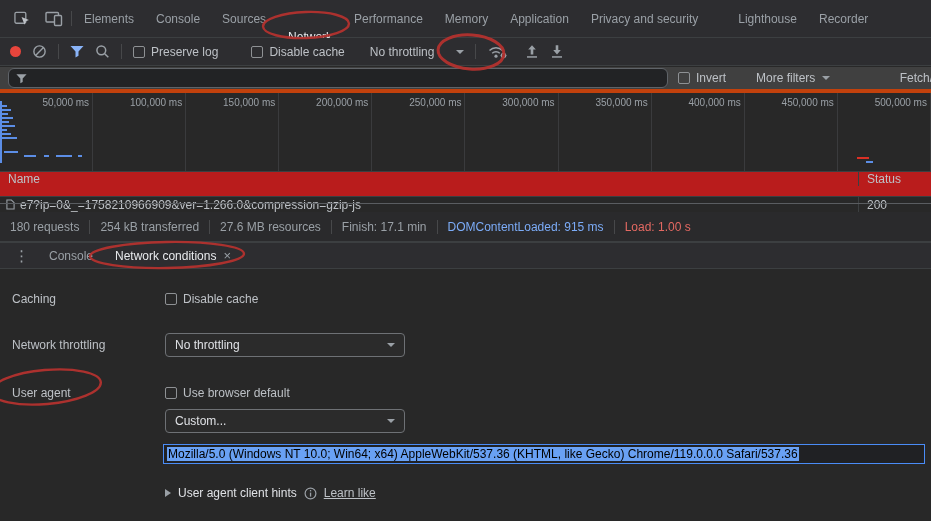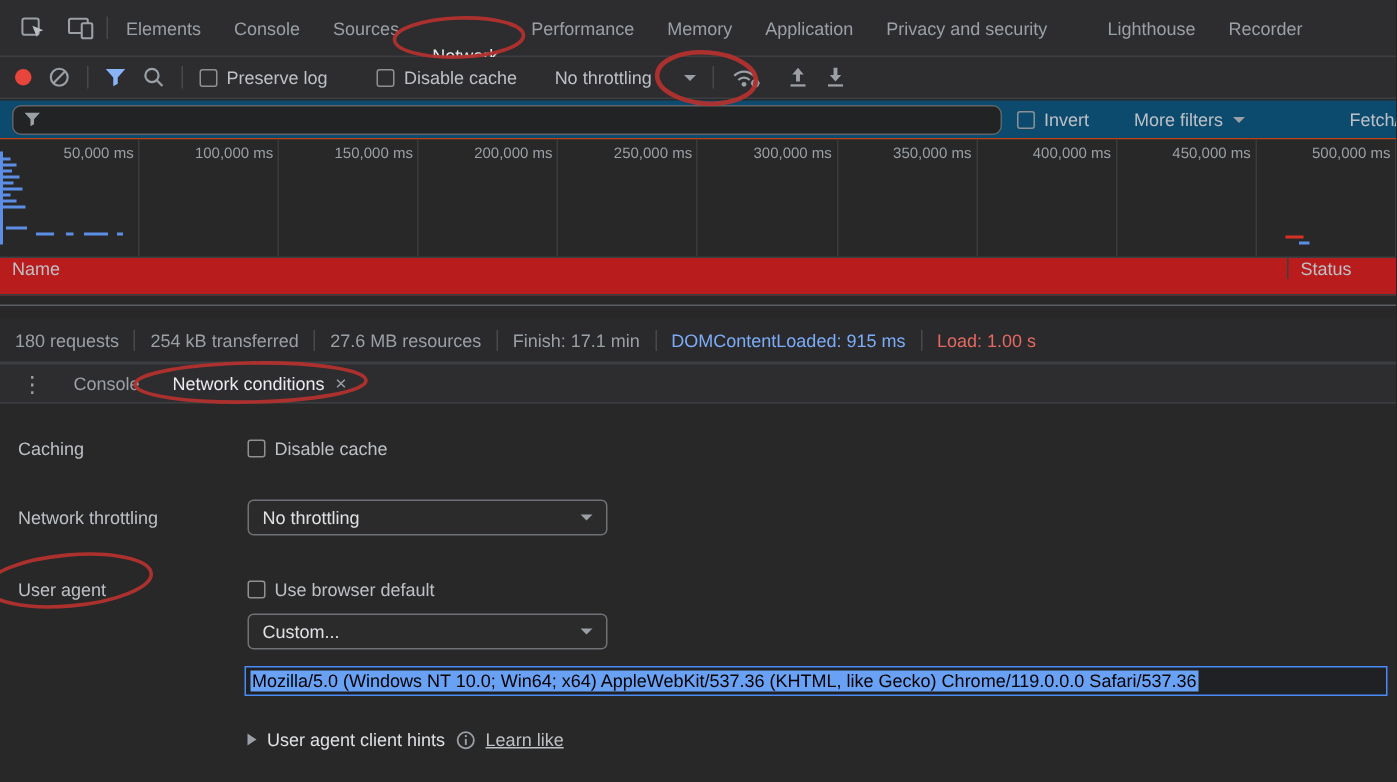--- a/index.html
+++ b/index.html
@@ -22,22 +22,22 @@
   
   .net-toolbar { position:absolute; top:38px; left:0; right:0; height:28px; background:#2d2d30;
     border-bottom:1px solid #3c3f41; display:flex; align-items:center; padding:0 10px; gap:11px; }
   .rec-dot { width:11px; height:11px; border-radius:50%; background:var(--record-red,#e8453c); display:inline-block; }
   .checkbox { width:12px; height:12px; border:1.5px solid #8e9194; border-radius:2px; display:inline-block; flex:0 0 12px; background:transparent; }
   .check-row { display:flex; align-items:center; gap:6px; color:#bdc1c6; white-space:nowrap; }
   .dd-arrow { width:0; height:0; border-left:4px solid transparent; border-right:4px solid transparent; border-top:4px solid #9aa0a6; display:inline-block; }
   .throttle-dd { display:flex; align-items:center; gap:22px; color:#bdc1c6; }
 
   
-  .filter-row { position:absolute; top:67px; left:0; right:0; height:26px; background:#0c4a6e;
-    border-bottom:1px solid #c2410c; display:flex; align-items:center; padding:0 8px; gap:10px; overflow:hidden; }
+  .filter-row { position:absolute; top:67px; left:0; right:0; height:26px; background:#404040;
+    border-bottom:4px solid #c2410c; display:flex; align-items:center; padding:0 8px; gap:10px; overflow:hidden; }
   .filter-input { flex:0 0 660px; height:20px; border:1px solid #5f6368; border-radius:6px;
     background:#222325; display:flex; align-items:center; padding:0 7px; gap:6px; }
   .more-filters { display:flex; align-items:center; gap:7px; color:#bdc1c6; white-space:nowrap; }
   .chip { padding:2px 8px; border-radius:9px; color:#bdc1c6; white-space:nowrap; }
   .chip-active { background:var(--selection-blue,#1a73e8); color:#fff; }
 
   
   .overview { position:absolute; top:93px; left:0; right:0; height:79px; background:#282828; border-bottom:1px solid #3c3f41; }
   .overview .cols { position:absolute; inset:0; display:flex; }
   .overview .col { flex:1; border-right:1px solid #3a3b3d; font-size:10px; color:#9aa0a6;
@@ -232,20 +232,31 @@
     <div class="mk" style="left:56px;top:62px;width:16px;"></div>
     <div class="mk" style="left:78px;top:62px;width:4px;"></div>
     <div class="mk red" style="left:857px;top:64px;width:12px;"></div>
     <div class="mk" style="left:866px;top:68px;width:7px;"></div>
   </div>
 
   <div class="table-head">
     <div class="th-name">Name</div>
     <div class="th-status">Status</div>
   </div>
+  <div class="req-row">
+    <div class="req-name">
+      <span class="icon-btn">
+        <svg width="9" height="11" viewBox="0 0 10 12">
+          <path d="M1 1 h5 l3 3 v7 h-8 Z" fill="none" stroke="#9aa0a6" stroke-width="1.2"></path>
+        </svg>
+      </span>
+      <span>e7?ip=0&amp;_=1758210966909&amp;ver=1.266.0&amp;compression=gzip-js</span>
+    </div>
+    <div class="req-status">200</div>
+  </div>
   <div class="row-line"></div>
 
   <div class="summary">
     <span class="item">180 requests</span>
     <span class="item">254 kB transferred</span>
     <span class="item">27.6 MB resources</span>
     <span class="item">Finish: 17.1 min</span>
     <span class="item blue">DOMContentLoaded: 915 ms</span>
     <span class="item red">Load: 1.00 s</span>
   </div>

